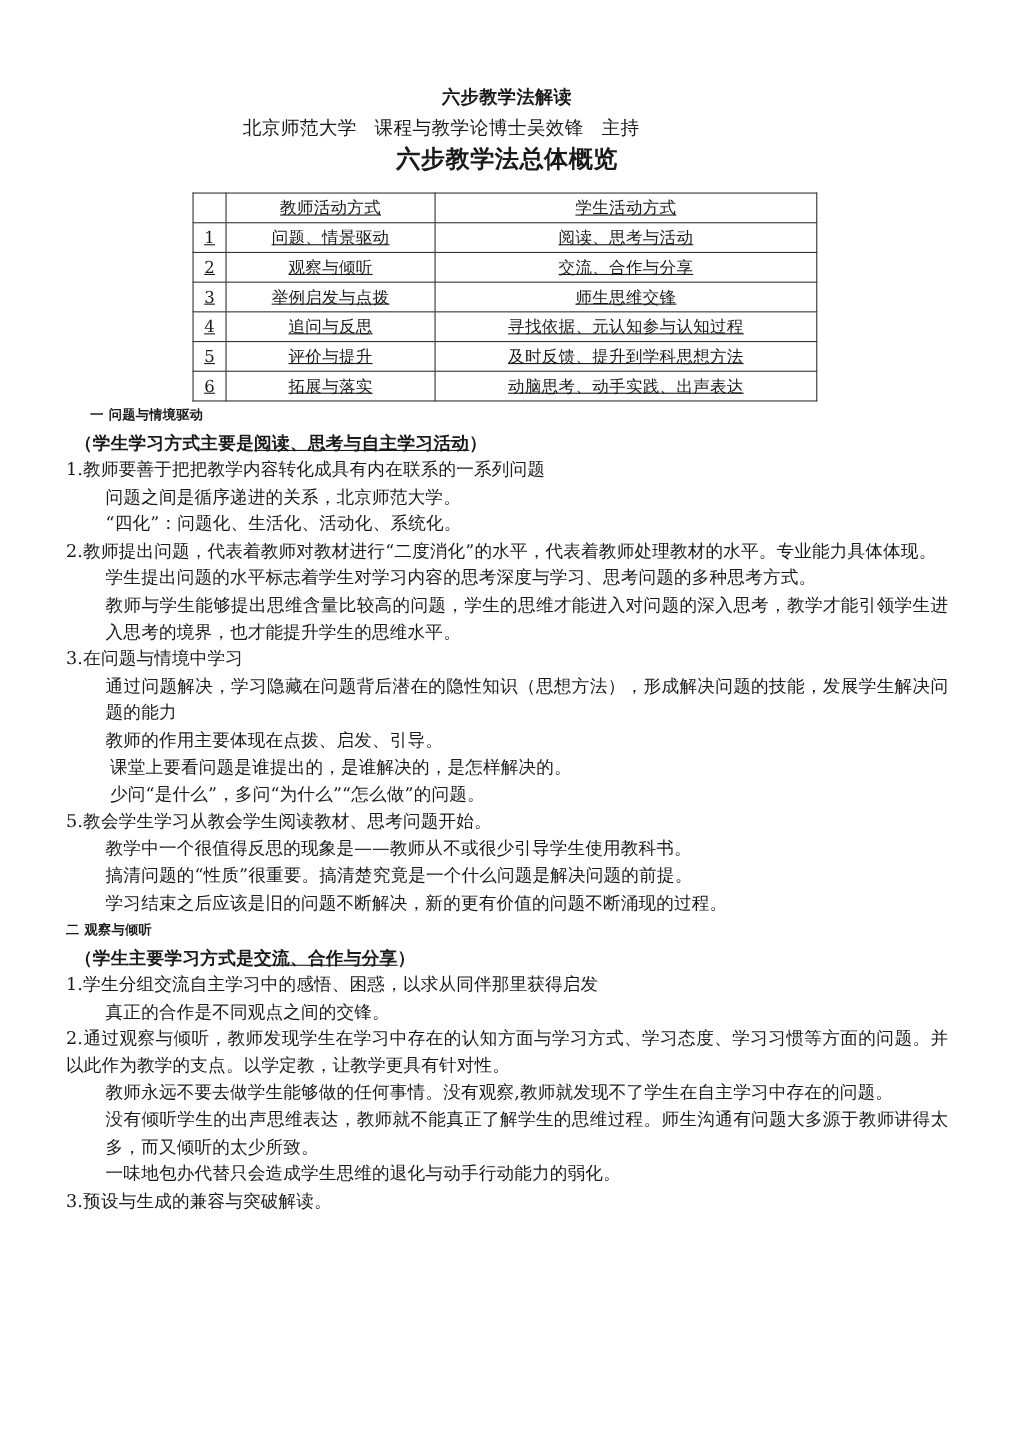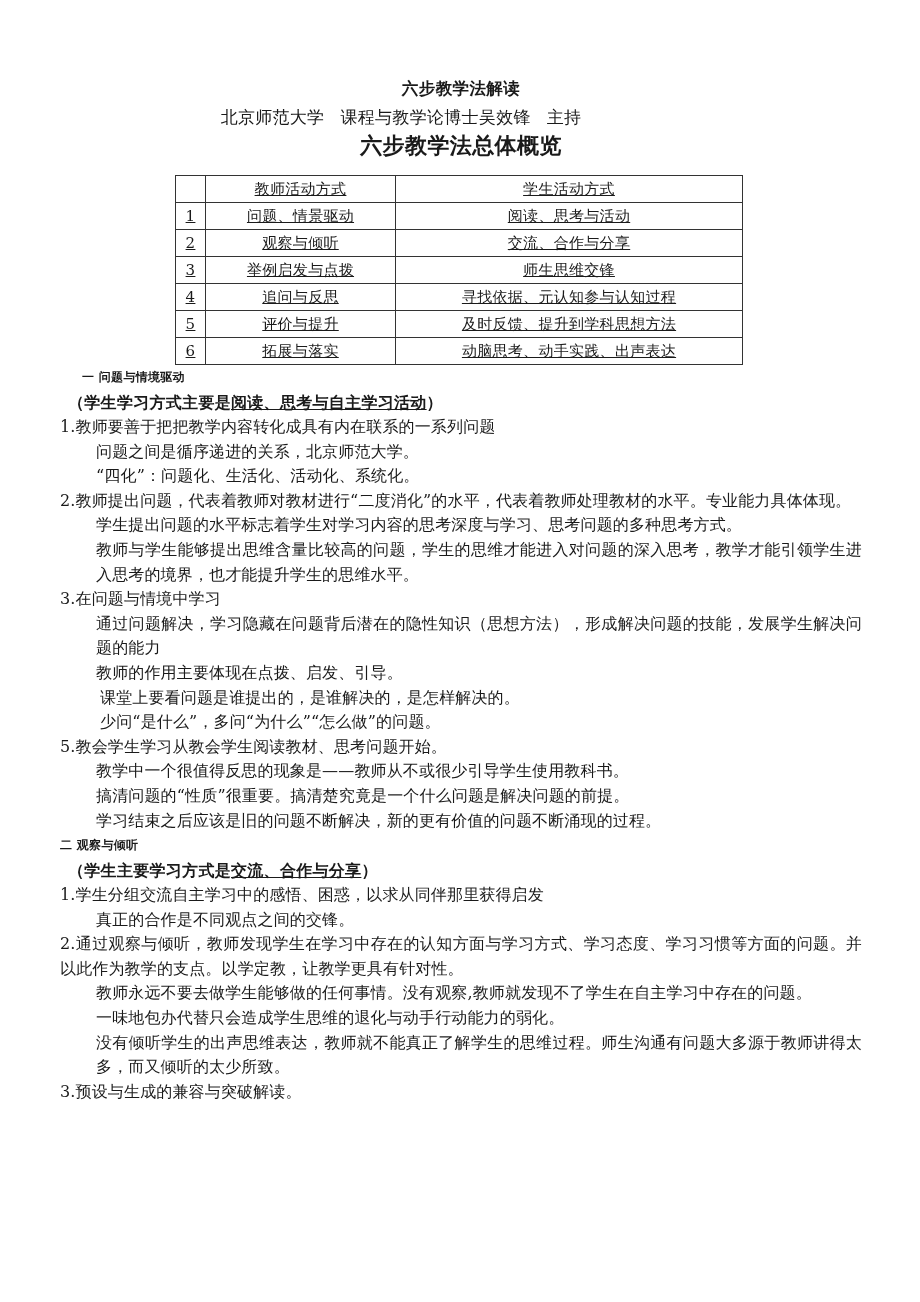--- a/index.html
+++ b/index.html
@@ -181,17 +181,17 @@
   <p class="para ind2">搞清问题的“性质”很重要。搞清楚究竟是一个什么问题是解决问题的前提。</p>
   <p class="para ind2">学习结束之后应该是旧的问题不断解决，新的更有价值的问题不断涌现的过程。</p>
 
   <div class="section-head flush">二  观察与倾听</div>
   <div class="section-sub"><span>（学生主要学习方式是</span><span class="u">交流、合作与分享</span><span>）</span></div>
 
   <p class="para ind1">1.学生分组交流自主学习中的感悟、困惑，以求从同伴那里获得启发</p>
   <p class="para ind2">真正的合作是不同观点之间的交锋。</p>
   <p class="para ind1">2.通过观察与倾听，教师发现学生在学习中存在的认知方面与学习方式、学习态度、学习习惯等方面的问题。并以此作为教学的支点。以学定教，让教学更具有针对性。</p>
   <p class="para ind2">教师永远不要去做学生能够做的任何事情。没有观察,教师就发现不了学生在自主学习中存在的问题。</p>
+  <p class="para ind2">没有倾听学生的出声思维表达，教师就不能真正了解学生的思维过程。师生沟通有问题大多源于教师讲得太多，而又倾听的太少所致。</p>
   <p class="para ind2">一味地包办代替只会造成学生思维的退化与动手行动能力的弱化。</p>
-  <p class="para ind2">没有倾听学生的出声思维表达，教师就不能真正了解学生的思维过程。师生沟通有问题大多源于教师讲得太多，而又倾听的太少所致。</p>
   <p class="para ind1">3.预设与生成的兼容与突破解读。</p>
 
 </div>
 
 </body></html>

